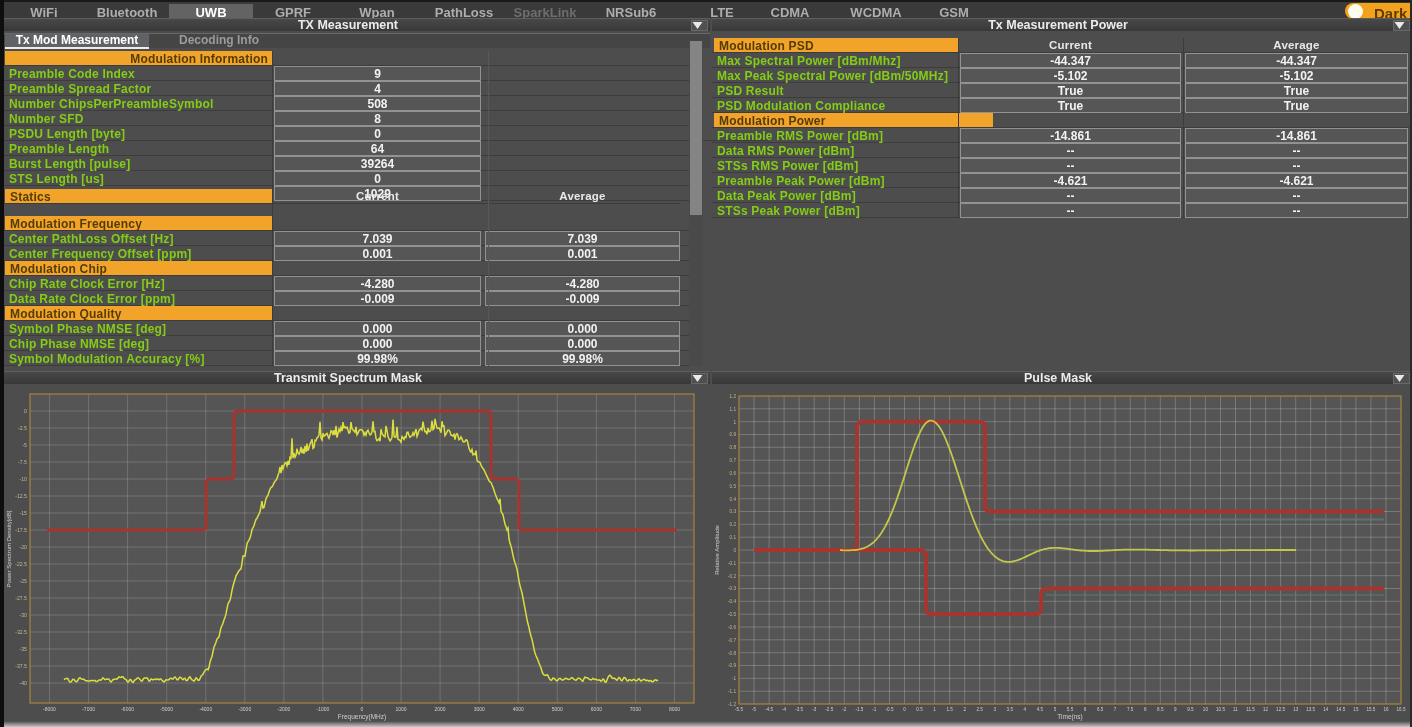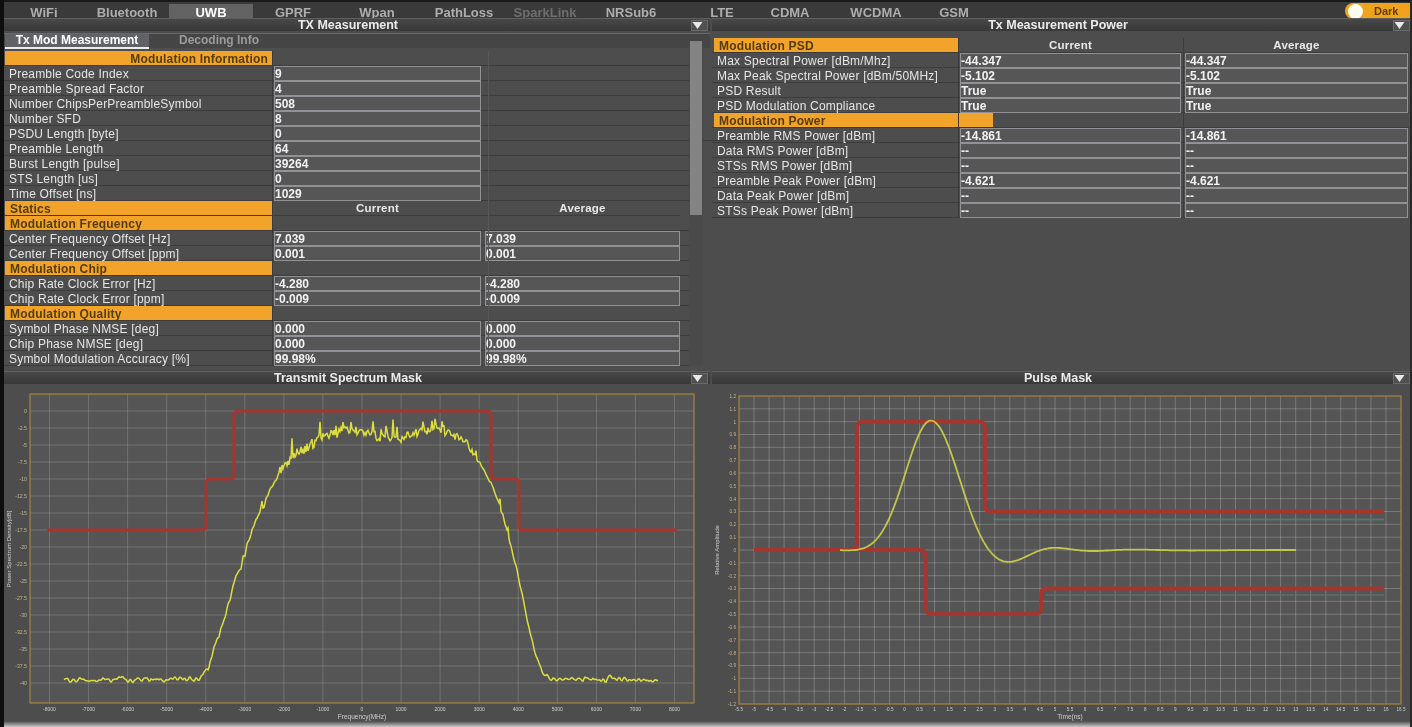--- a/index.html
+++ b/index.html
@@ -9,44 +9,44 @@
 .tabt {position:absolute; top:2.5px; transform:translateX(-50%); font-size:13px;
   font-weight:700; color:#aeaeae; white-space:nowrap;}
 .tabsel {color:#ffffff;}
 .tabdis {color:#6e6e6e;}
 .seltab {position:absolute; left:169px; top:2px; width:84px; height:16px;
   background:#636363; border-bottom:2px solid #f2f2f2;}
 #darkpill {position:absolute; left:1345px; top:1px; width:67px; height:16px;
   background:#f2a31d; border-radius:8px 0 0 8px; }
 #darkknob {position:absolute; left:3px; top:0.5px; width:15px; height:15px;
   border-radius:50%; background:#fffdf0;}
-#darktxt {position:absolute; left:29px; top:2px; font-size:11px; font-weight:700;
+#darktxt {position:absolute; left:29px; top:2px; font-size:15px; font-weight:700;
   color:#5e3c00;}
 .titlebar {position:absolute; height:13px; background:linear-gradient(#484848,#383838);
   border-top:1px solid #5e5e5e; color:#ebebeb; font-size:12.5px; font-weight:700;
   text-align:center; line-height:13px; padding-right:18px;}
 .dd {position:absolute; width:17px; height:11px; background:#505050;
   border:1px solid #686868; display:flex; align-items:center; justify-content:center;}
 #lefttabs {position:absolute; left:4px; top:33px; width:706px; height:15px;
   background:#454545; border-top:1px solid #686868;}
 #ltab1 {position:absolute; left:1px; top:0; width:144px; height:15px; background:#616265;
   border-bottom:2px solid #ececec; color:#ffffff; font-size:12px; font-weight:700;
   text-align:center; line-height:13px;}
 #ltab2 {position:absolute; left:149px; top:0; width:132px; height:14px; background:#454545;
   color:#9b9b9b; font-size:12px; font-weight:700; text-align:center; line-height:13px;}
 .tbl {position:absolute; font-size:12px; letter-spacing:0.2px;}
 .tr {position:absolute; left:0; height:15px; border-bottom:1px solid #3c3c3c;}
-.lb {position:absolute; left:5px; top:0.5px; color:#e5e5e5; font-weight:400;
+.lb {position:absolute; left:5px; top:0.5px; color:#84cc16; font-weight:700;
   white-space:nowrap;}
 .oc {position:absolute; top:0; height:14px; background:#f2a32a;
   color:#533c06; font-weight:700; padding:1px 4px 0 5px; white-space:nowrap;}
 .ocr {text-align:right;}
 .ch {position:absolute; top:1px; text-align:center; color:#e8e8e8; font-weight:700; font-size:11.5px;}
 .vb {position:absolute; top:0; height:15px; border:1px solid #919196;
-  background:#565656; text-align:left; color:#f2f2f2; font-weight:700;
+  background:#565656; text-align:center; color:#f2f2f2; font-weight:700;
   font-size:12px; letter-spacing:0; line-height:14px;}
 .vline {position:absolute; width:1px; background:#3c3c3c;}
 svg {position:absolute; left:0; top:0;}
 </style></head>
 <body>
 <div id="root">
   <div id="leftblack" style="position:absolute;left:0;top:0;width:4px;height:727px;background:#0e0e0e;z-index:30"></div>
   <div style="position:absolute;left:1410px;top:0;width:2px;height:727px;background:#2a2a2a;z-index:30"></div>
   <div id="topbar">
       <div class="seltab"></div>
@@ -117,48 +117,48 @@
         <div class="vb" style="left:270px;width:207px">39264</div>
       </div>
       <div class="tr" style="top:171px;width:686px">
         <div class="lb">STS Length [us]</div>
         <div class="vb" style="left:270px;width:207px">0</div>
       </div>
       <div class="tr" style="top:186px;width:686px">
         <div class="lb">Time Offset [ns]</div>
         <div class="vb" style="left:270px;width:207px">1029</div>
       </div>
-      <div class="tr" style="top:201px;width:676px">
+      <div class="tr" style="top:189px;width:676px">
         <div class="oc" style="left:1px;width:267px">Statics</div>
         <div class="ch" style="left:270px;width:207px">Current</div>
         <div class="ch" style="left:481px;width:195px">Average</div>
       </div>
       <div class="tr" style="top:216px;width:686px">
         <div class="oc" style="left:1px;width:267px">Modulation Frequency</div>
       </div>
       <div class="tr" style="top:231px;width:686px">
-        <div class="lb">Center Frequency Offset [Hz]</div>
+        <div class="lb">Center PathLoss Offset [Hz]</div>
         <div class="vb" style="left:270px;width:207px">7.039</div>
         <div class="vb" style="left:481px;width:195px">7.039</div>
       </div>
       <div class="tr" style="top:246px;width:686px">
         <div class="lb">Center Frequency Offset [ppm]</div>
         <div class="vb" style="left:270px;width:207px">0.001</div>
         <div class="vb" style="left:481px;width:195px">0.001</div>
       </div>
       <div class="tr" style="top:261px;width:686px">
         <div class="oc" style="left:1px;width:267px">Modulation Chip</div>
       </div>
       <div class="tr" style="top:276px;width:686px">
         <div class="lb">Chip Rate Clock Error [Hz]</div>
         <div class="vb" style="left:270px;width:207px">-4.280</div>
         <div class="vb" style="left:481px;width:195px">-4.280</div>
       </div>
       <div class="tr" style="top:291px;width:686px">
-        <div class="lb">Chip Rate Clock Error [ppm]</div>
+        <div class="lb">Data Rate Clock Error [ppm]</div>
         <div class="vb" style="left:270px;width:207px">-0.009</div>
         <div class="vb" style="left:481px;width:195px">-0.009</div>
       </div>
       <div class="tr" style="top:306px;width:686px">
         <div class="oc" style="left:1px;width:267px">Modulation Quality</div>
       </div>
       <div class="tr" style="top:321px;width:686px">
         <div class="lb">Symbol Phase NMSE [deg]</div>
         <div class="vb" style="left:270px;width:207px">0.000</div>
         <div class="vb" style="left:481px;width:195px">0.000</div>

